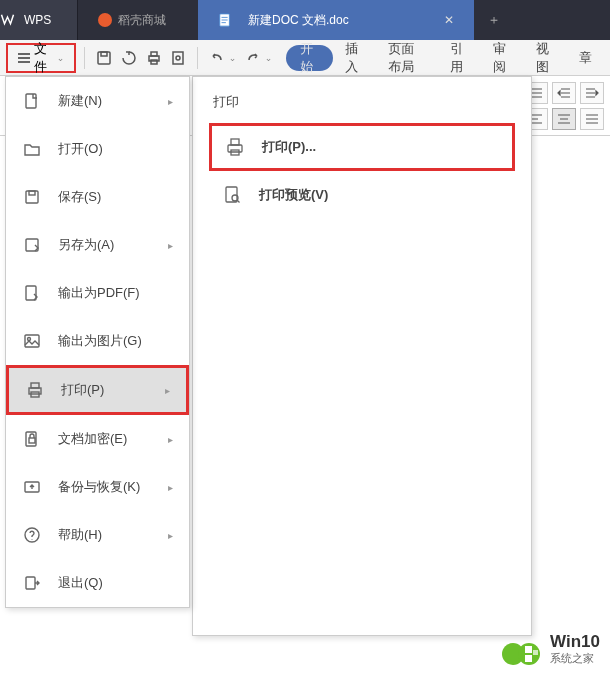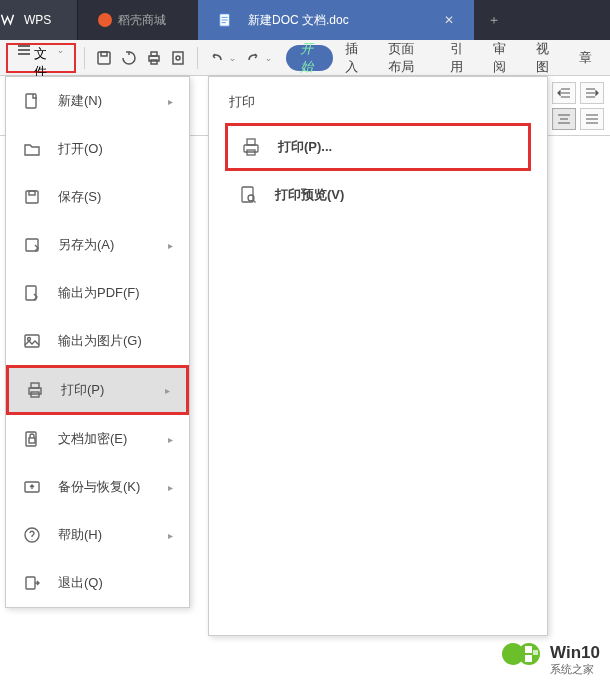--- a/index.html
+++ b/index.html
@@ -11,58 +11,58 @@
     .docer-tab { height: 40px; width: 108px; background: #2d2f3a; color: #aaa; display: flex; align-items: center; justify-content: center; font-size: 12px; gap: 6px; }
     .doc-tab { height: 40px; background: #4a6fb3; color: #fff; display: flex; align-items: center; padding: 0 20px; gap: 16px; font-size: 12px; margin-left: 12px; width: 276px; }
     .doc-tab .close { margin-left: auto; color: #ddd; cursor: pointer; }
     .add-tab { width: 40px; height: 40px; display: flex; align-items: center; justify-content: center; color: #aaa; cursor: pointer; }
     
     .wps-logo { width: 18px; height: 14px; display: inline-block; margin-right: 6px; }
     .docer-icon { width: 14px; height: 14px; background: #e85c2e; border-radius: 50%; display: inline-block; }
     
     
     .toolbar { height: 36px; background: #f4f4f4; border-bottom: 1px solid #d0d0d0; display: flex; align-items: center; padding: 0 6px; gap: 2px; }
-    .file-btn { height: 30px; padding: 0 10px; display: flex; gap: 4px; border: 2px solid #e03030; background: #f4f4f4; }
+    .file-btn { height: 30px; padding: 0 10px; display: flex; align-items: center; gap: 4px; border: 2px solid #e03030; background: #f4f4f4; }
     .file-btn .ham { display: inline-flex; flex-direction: column; gap: 2px; }
     .file-btn .ham span { width: 12px; height: 2px; background: #666; }
     .file-btn .chev { font-size: 9px; color: #888; }
     .tb-sep { width: 1px; height: 22px; background: #d0d0d0; margin: 0 6px; }
     .tb-icon { width: 26px; height: 26px; display: flex; align-items: center; justify-content: center; color: #555; cursor: pointer; }
     .tb-icon svg { width: 16px; height: 16px; stroke: #555; fill: none; stroke-width: 1.5; }
     .tb-chev { font-size: 9px; color: #888; margin-left: -2px; margin-right: 4px; }
     
     .ribbon-tabs { display: flex; align-items: center; gap: 0; margin-left: 8px; }
     .ribbon-tab { padding: 0 12px; height: 36px; display: flex; align-items: center; color: #444; font-size: 13px; cursor: pointer; }
-    .ribbon-tab.active { background: #4a6fb3; color: #86efac; border-radius: 14px; height: 26px; padding: 0 14px; font-style: italic; }
+    .ribbon-tab.active { background: #4a6fb3; color: #e5e5e5; border-radius: 14px; height: 26px; padding: 0 14px; }
     
     
     .ribbon-area { height: 60px; background: #fff; border-bottom: 1px solid #d0d0d0; position: relative; }
     .ribbon-right { position: absolute; right: 6px; top: 6px; display: flex; gap: 6px; }
     .rib-btn { width: 24px; height: 22px; border: 1px solid #ccc; background: #fafafa; display: flex; align-items: center; justify-content: center; }
     .rib-btn.active { background: #e8e8e8; border-color: #aaa; }
     .rib-btn svg { width: 14px; height: 12px; stroke: #555; fill: none; stroke-width: 1.2; }
     
     
     .file-menu { position: absolute; left: 5px; top: 76px; width: 185px; background: #fff; border: 1px solid #ccc; box-shadow: 2px 2px 6px rgba(0,0,0,0.15); z-index: 10; }
     .menu-item { height: 48px; display: flex; align-items: center; padding: 0 16px; gap: 16px; color: #444; position: relative; cursor: pointer; }
     .menu-item.selected { background: #e0e0e0; border: 3px solid #e03030; height: 50px; }
     .menu-item .micon { width: 20px; height: 20px; display: flex; align-items: center; justify-content: center; }
     .menu-item .micon svg { width: 18px; height: 18px; stroke: #666; fill: none; stroke-width: 1.4; }
     .menu-item .arrow { margin-left: auto; font-size: 10px; color: #999; }
     
     
-    .submenu { position: absolute; left: 208px; top: 76px; width: 340px; height: 560px; background: #fff; border: 1px solid #ccc; box-shadow: 2px 2px 6px rgba(0,0,0,0.15); z-index: 9; padding: 16px; }
+    .submenu { position: absolute; left: 192px; top: 76px; width: 340px; height: 560px; background: #fff; border: 1px solid #ccc; box-shadow: 2px 2px 6px rgba(0,0,0,0.15); z-index: 9; padding: 16px; }
     .submenu-title { font-size: 13px; color: #444; margin-bottom: 12px; padding-left: 4px; }
     .sub-item { height: 48px; display: flex; align-items: center; gap: 16px; padding: 0 12px; color: #444; cursor: pointer; font-weight: bold; }
     .sub-item.hl { border: 3px solid #e03030; }
     .sub-item .sicon { width: 22px; height: 22px; display: flex; align-items: center; justify-content: center; }
     .sub-item .sicon svg { width: 20px; height: 20px; stroke: #666; fill: none; stroke-width: 1.3; }
     
     
-    .watermark { position: absolute; right: 10px; bottom: 10px; display: flex; align-items: flex-end; gap: 8px; z-index: 50; }
+    .watermark { position: absolute; right: 10px; bottom: 10px; display: flex; align-items: flex-start; gap: 8px; z-index: 50; }
     .wm-icon { width: 42px; height: 42px; }
     .wm-text { display: flex; flex-direction: column; line-height: 1.1; }
     .wm-big { font-size: 17px; font-weight: bold; color: #333; }
     .wm-small { font-size: 11px; color: #666; }
   </style>
 </head>
 <body>
 
 <div class="titlebar">
   <div class="wps-tab">

